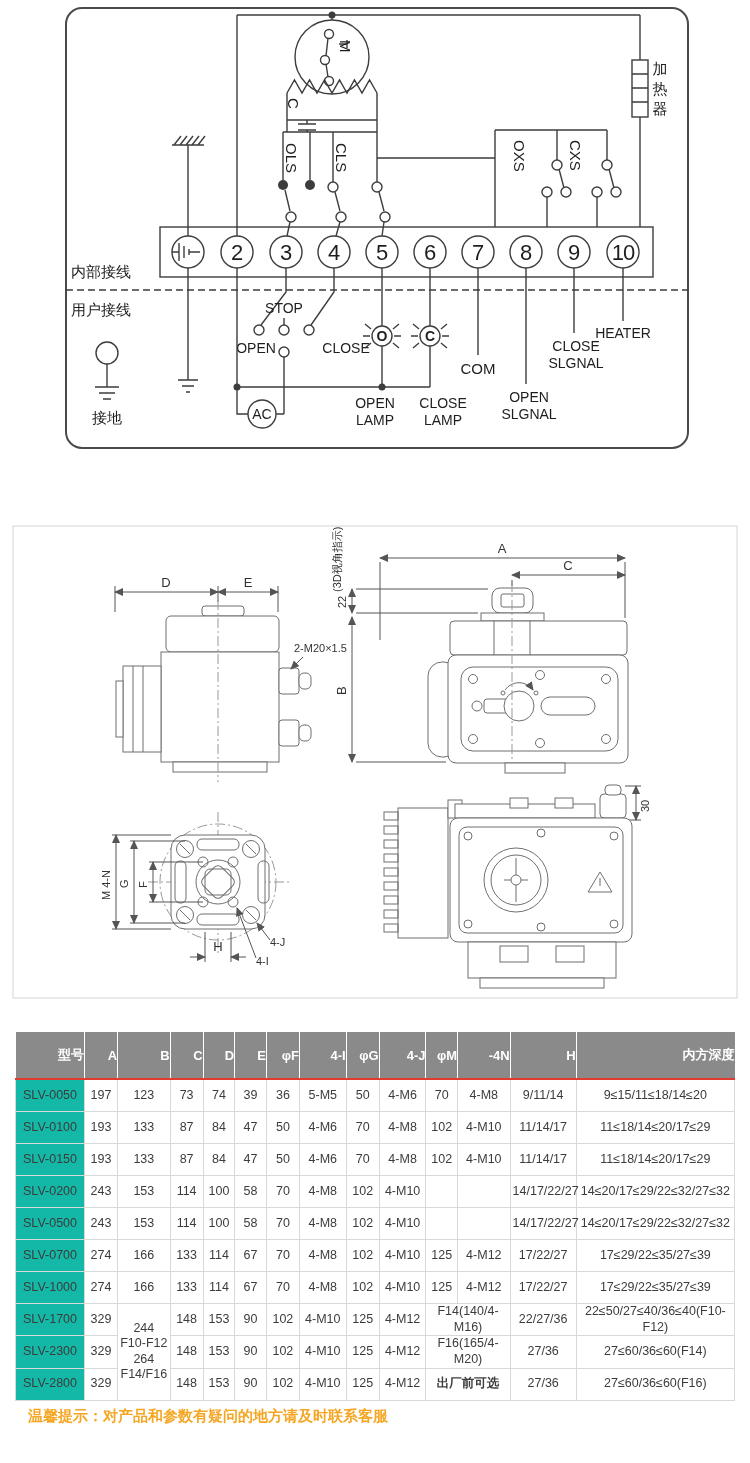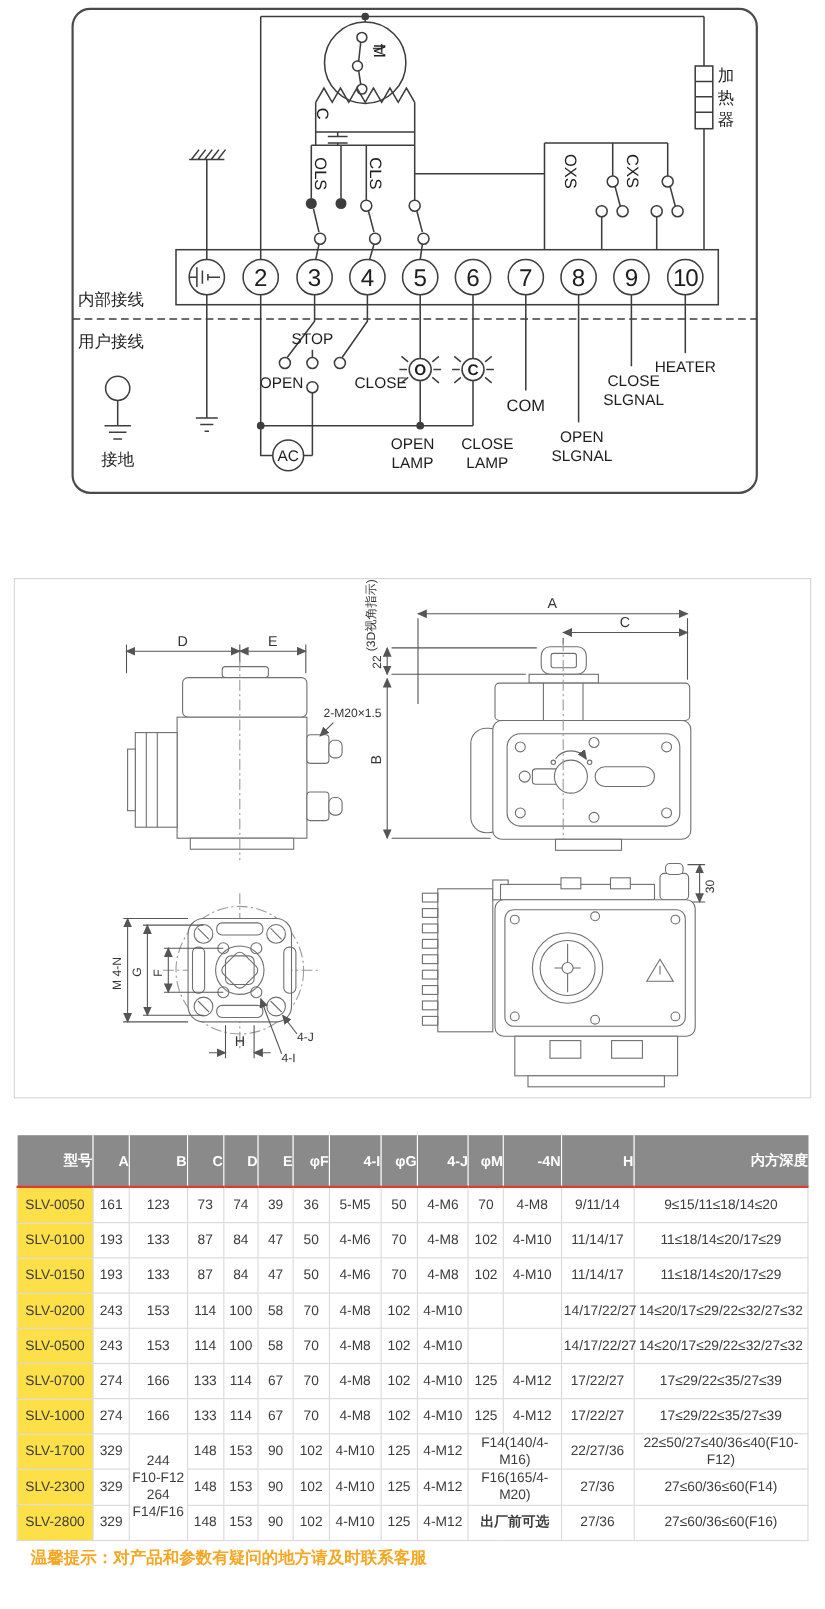--- a/index.html
+++ b/index.html
@@ -39,21 +39,21 @@
   th{
     background:#8A8A8A;color:#fff;font-size:13px;font-weight:bold;
     height:46px;border-right:1px solid #fff;border-bottom:2px solid #E23B2E;
     padding:0;text-align:right;
   }
   th:last-child{border-right:none;padding-left:16px;}
   td{
     height:31px;border:1px solid #D9D9D9;font-size:12.5px;color:#3c3c3c;
     text-align:center;padding:0 2px;line-height:1.25;background:#fff;
   }
-  td.model{background:#fde047;}
+  td.model{background:#14b8a6;}
   td.bold{font-weight:bold;margin-top:22px;}
 </style>
 </head>
 <body>
 
 <div class="title">SLV-0050B~SLV-8000B AC24V、AC110V、AC220V-50Hz/60Hz(普通开关型)</div>
 
 <svg id="wiring-svg" width="750" height="460" viewBox="0 60 750 460" xmlns="http://www.w3.org/2000/svg">
   <g>
     <rect class="sch-thick" x="66" y="68" width="622" height="440" rx="16"></rect>
@@ -408,21 +408,21 @@
           <th>4-J</th>
           <th>φM</th>
           <th>-4N</th>
           <th>H</th>
           <th>内方深度</th>
         </tr>
       </thead>
     <tbody>
         <tr>
           <td class="model">SLV-0050</td>
-          <td>161</td>
+          <td>197</td>
           <td>123</td>
           <td>73</td>
           <td>74</td>
           <td>39</td>
           <td>36</td>
           <td>5-M5</td>
           <td>50</td>
           <td>4-M6</td>
           <td>70</td>
           <td>4-M8</td>

